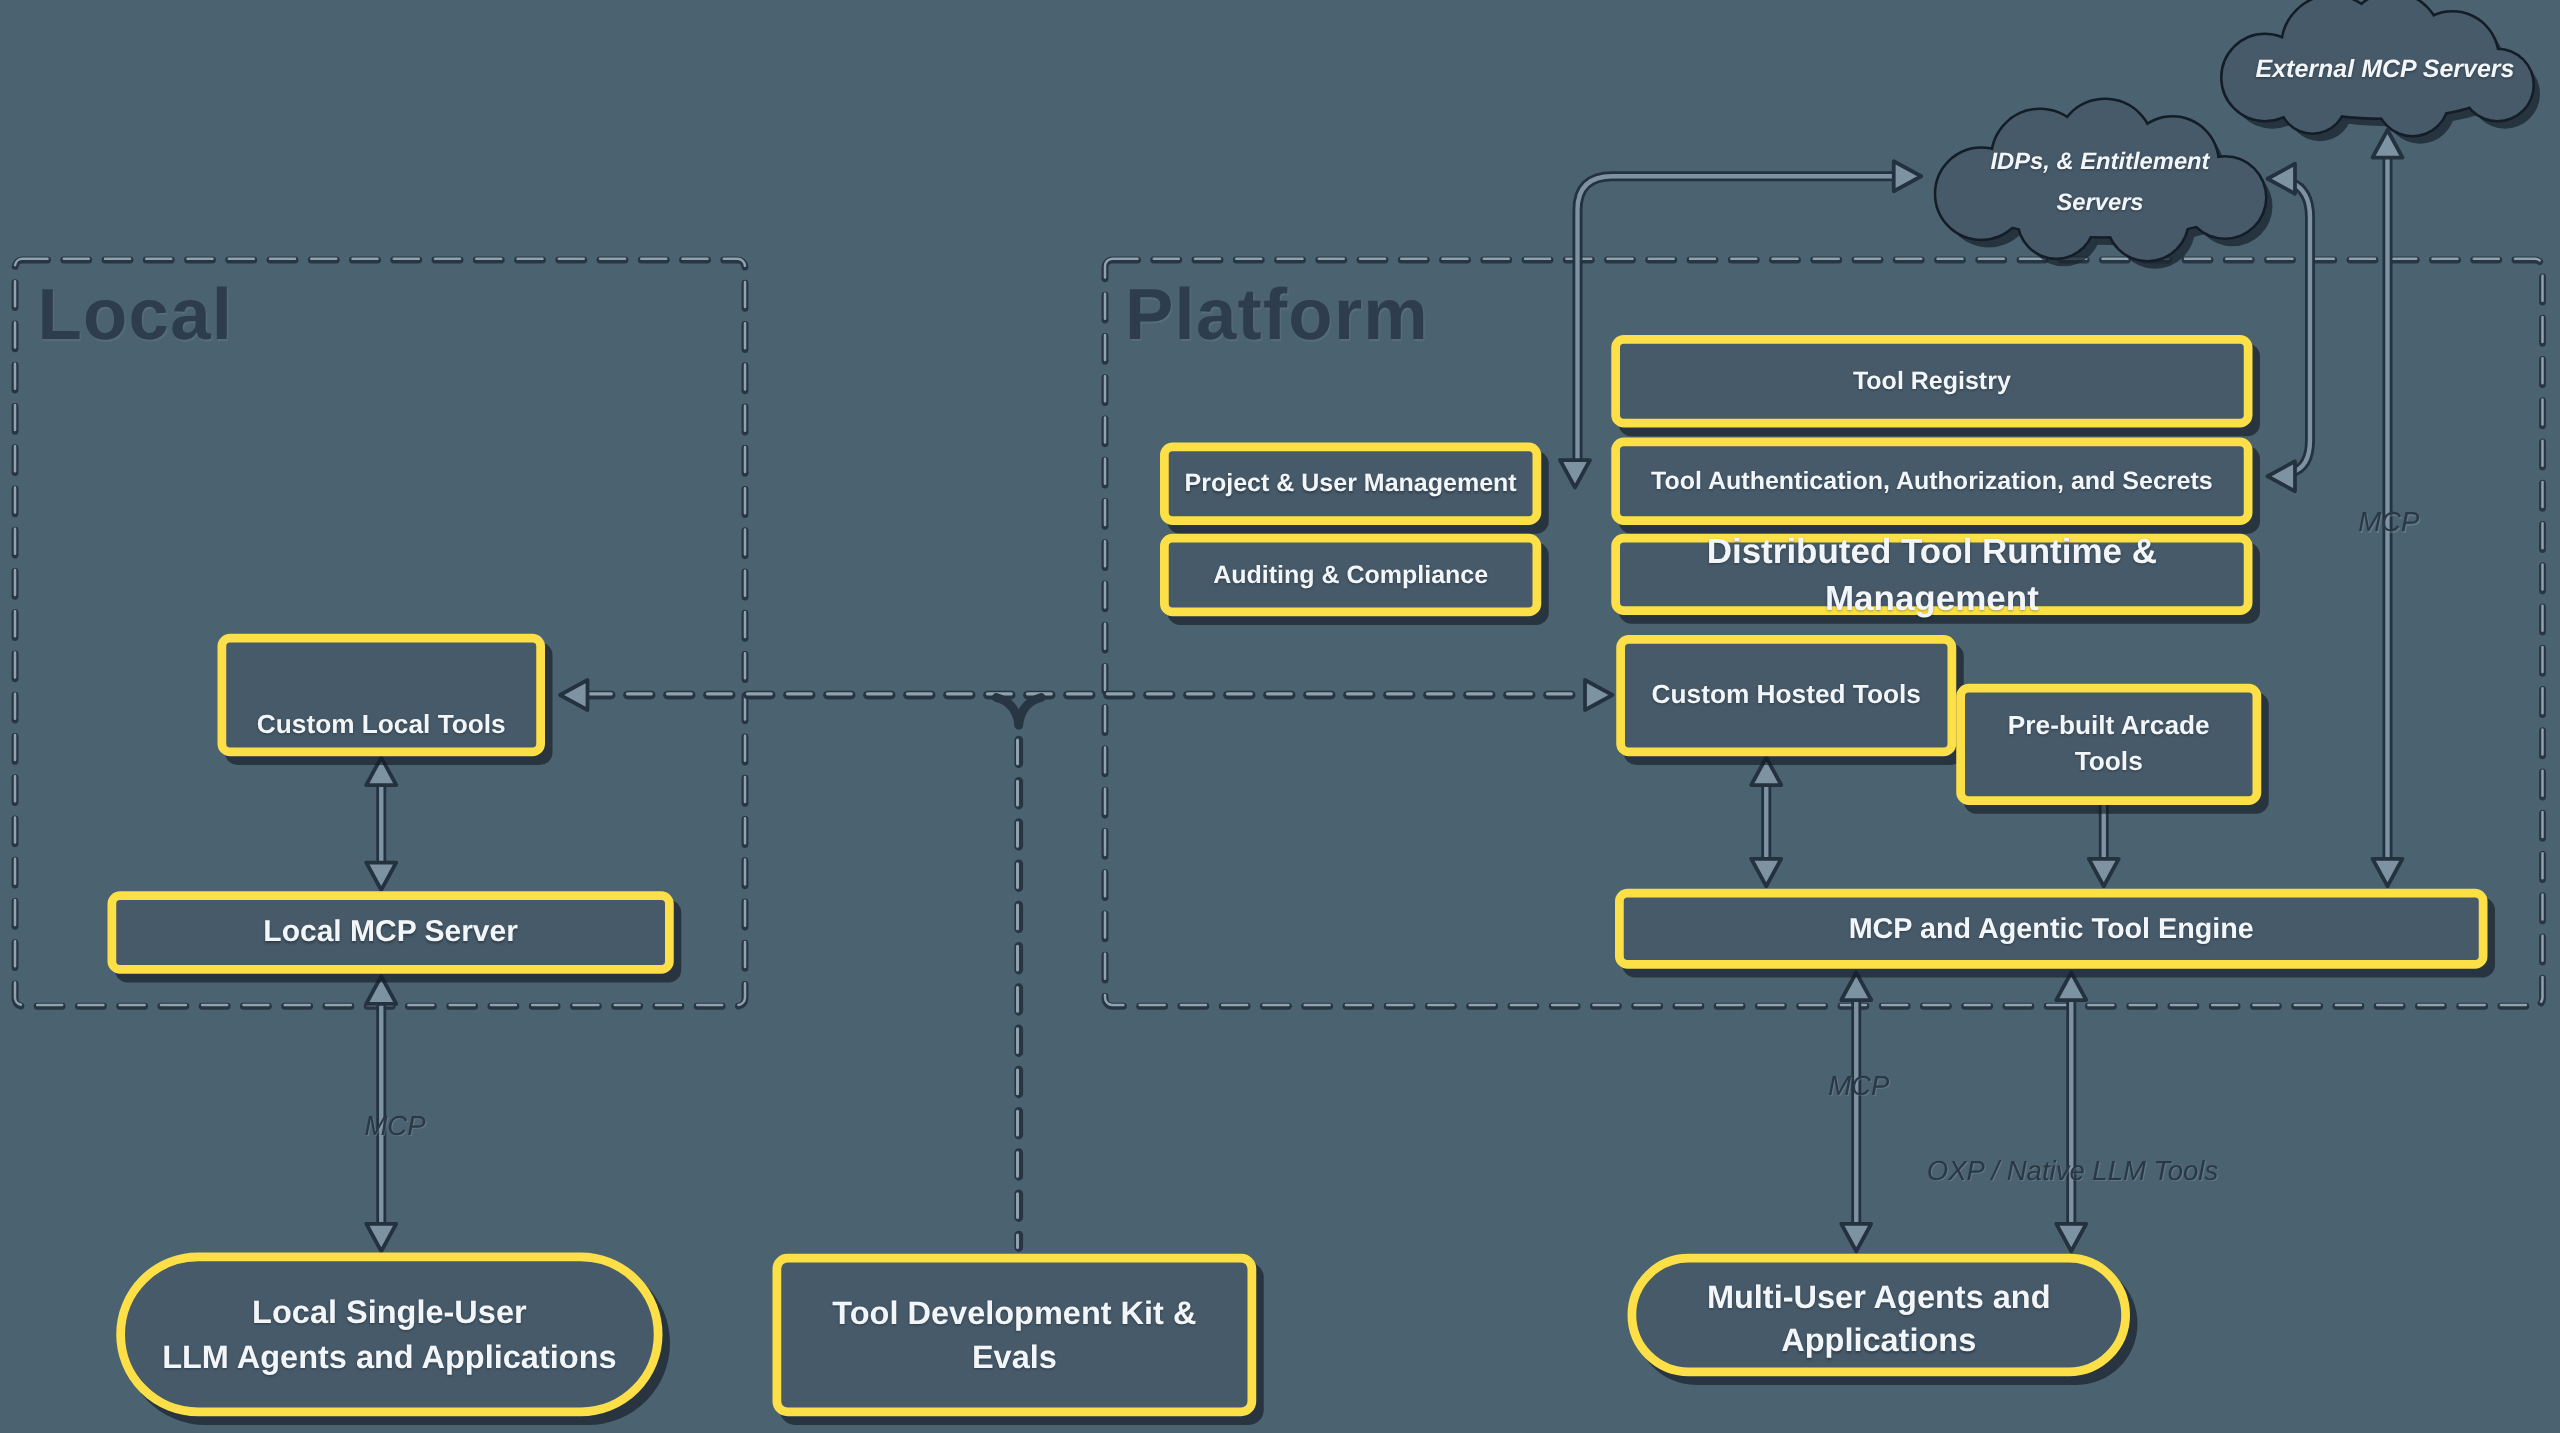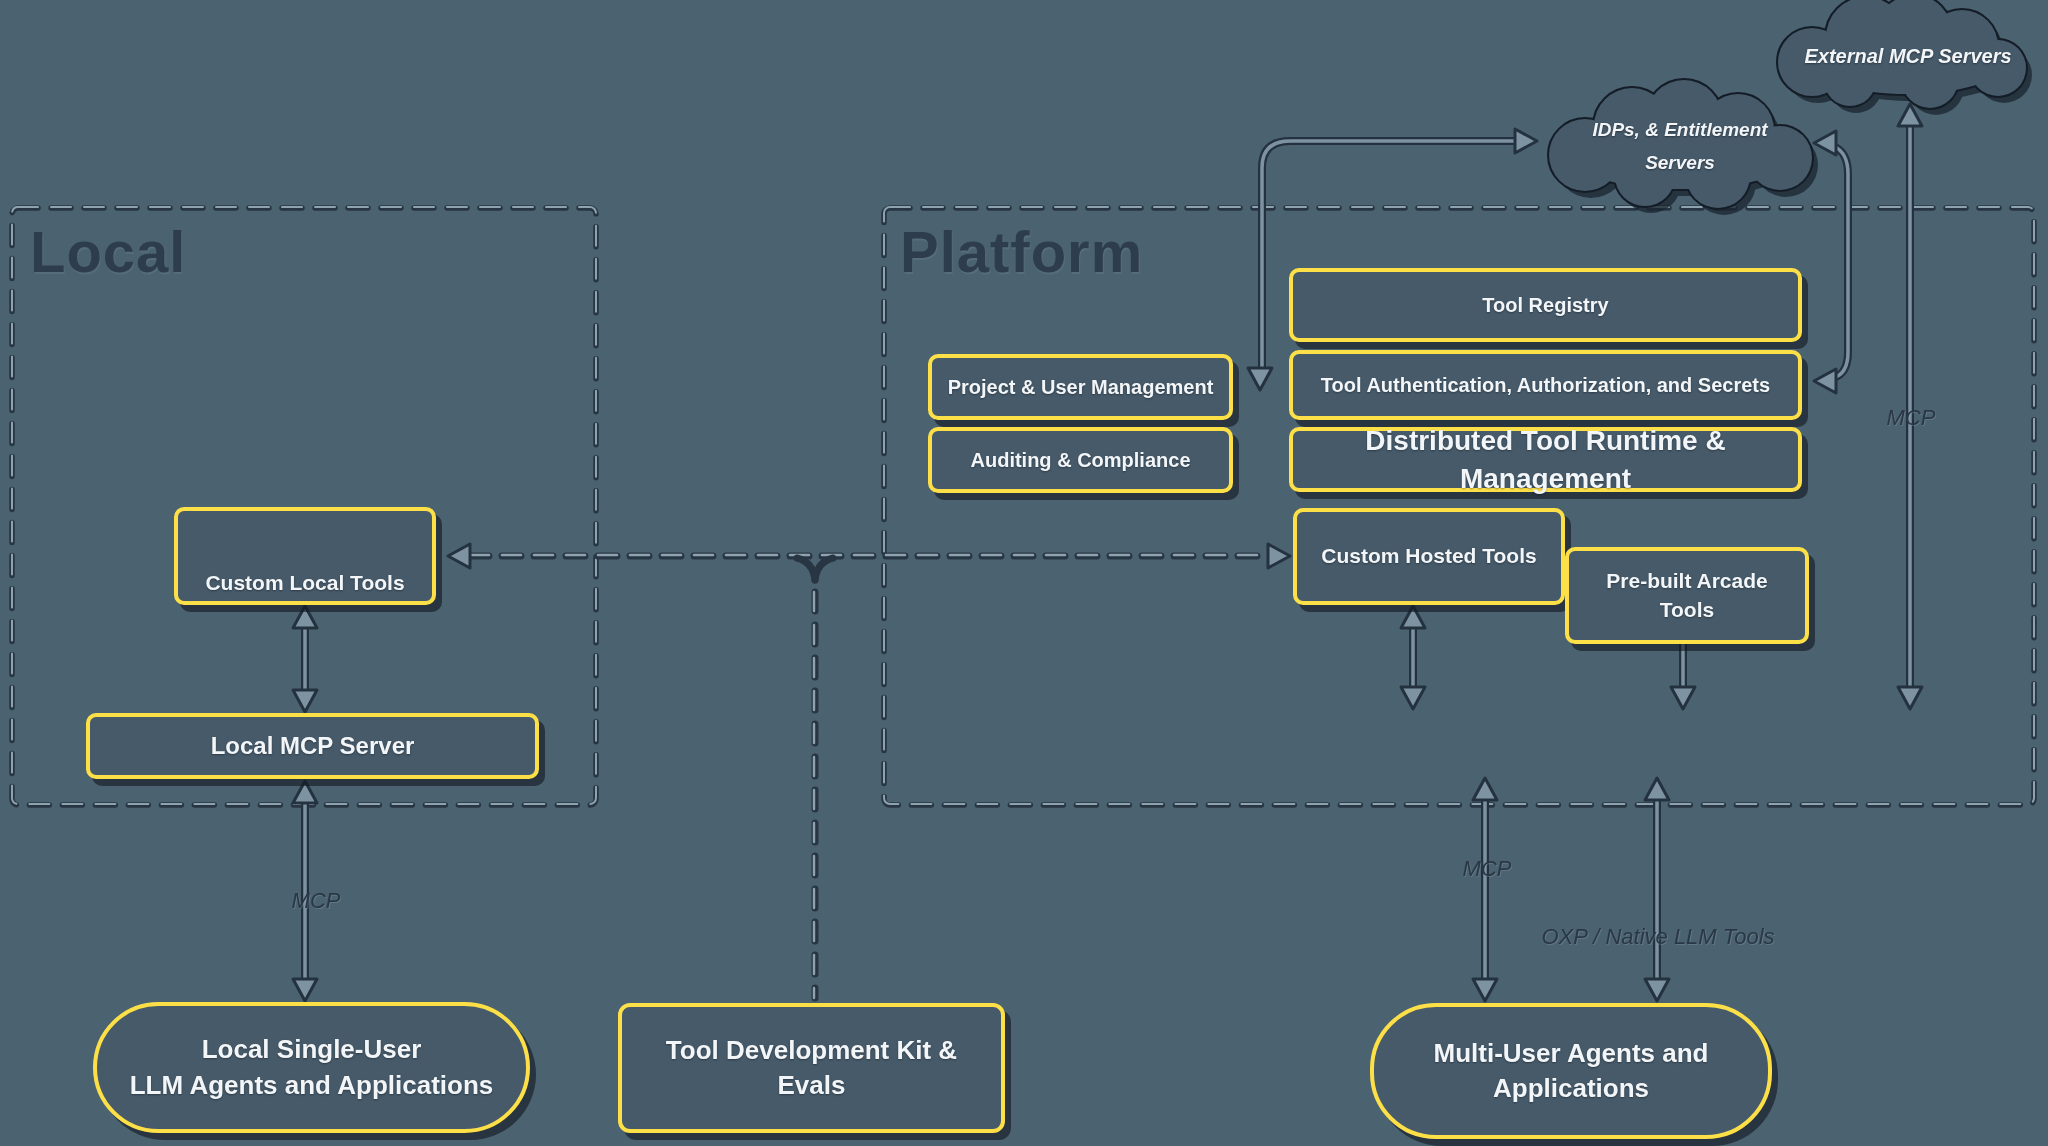--- a/index.html
+++ b/index.html
@@ -4,21 +4,21 @@
 <style>
   html,body{margin:0;padding:0;background:#4B6370;}
   #stage{
     position:relative;width:2048px;height:1146px;overflow:hidden;
     background:#4B6370;
     font-family:"Liberation Sans","DejaVu Sans",sans-serif;
   }
   #wires{position:absolute;left:0;top:0;width:2048px;height:1146px;}
   .node{
     position:absolute;display:flex;align-items:center;justify-content:center;text-align:center;
-    background:#465A6A;border:4px solid #fde047;border-radius:10px;
+    background:#465A6A;border:7px solid #fde047;border-radius:10px;
     box-shadow:6px 7px 0 rgba(16,23,32,.6);
     color:#F3F6F8;font-weight:600;font-size:21px;line-height:1.35;
     text-shadow:0 1px 2px rgba(0,0,0,.35);
     box-sizing:border-box;padding:4px 10px;
   }
   .stadium{border-radius:66px;font-weight:800;font-size:26px;}
   .big{font-weight:800;font-size:26px;}
   .title{
     position:absolute;color:#2E3D4D;font-weight:800;font-size:58px;letter-spacing:1px;
     text-shadow:1px 2px 1px rgba(141,160,172,.18);
@@ -235,22 +235,25 @@
   </div>
 
   <div class="node" style="left:1293px;top:508px;width:272px;height:97px;">
     <span>Custom Hosted Tools</span>
   </div>
 
   <div class="node" style="left:1565px;top:508px;width:244px;height:97px;margin-top:39px;">
     <span>Pre-built Arcade Tools</span>
   </div>
 
-
-  <div class="node stadium" style="left:1370px;top:1003px;width:402px;height:136px;">
+  <div class="node" style="left:1292px;top:711px;width:698px;height:64px;font-size:23px;">
+    <span>MCP and Agentic Tool Engine</span>
+  </div>
+
+  <div class="node stadium" style="left:1302px;top:1003px;width:402px;height:98px;align-items:flex-end;">
     <span>
       <span style="display:block;">Multi-User Agents and</span>
       <span style="display:block;">Applications</span>
     </span>
   </div>
 
   <div class="cloud-label" style="left:1908px;top:56px;">External MCP Servers</div>
   <div class="cloud-label" style="left:1680px;top:130px;font-size:19px;">IDPs, &amp; Entitlement</div>
   <div class="cloud-label" style="left:1680px;top:163px;font-size:19px;">Servers</div>
 

